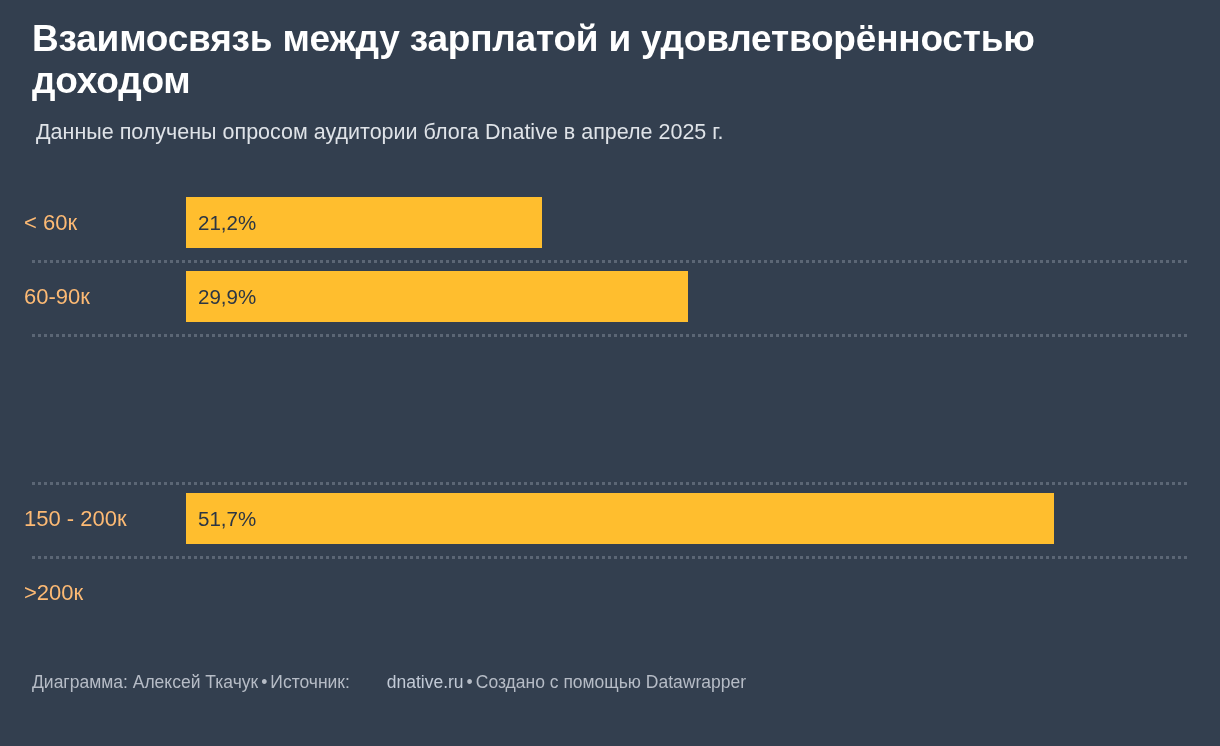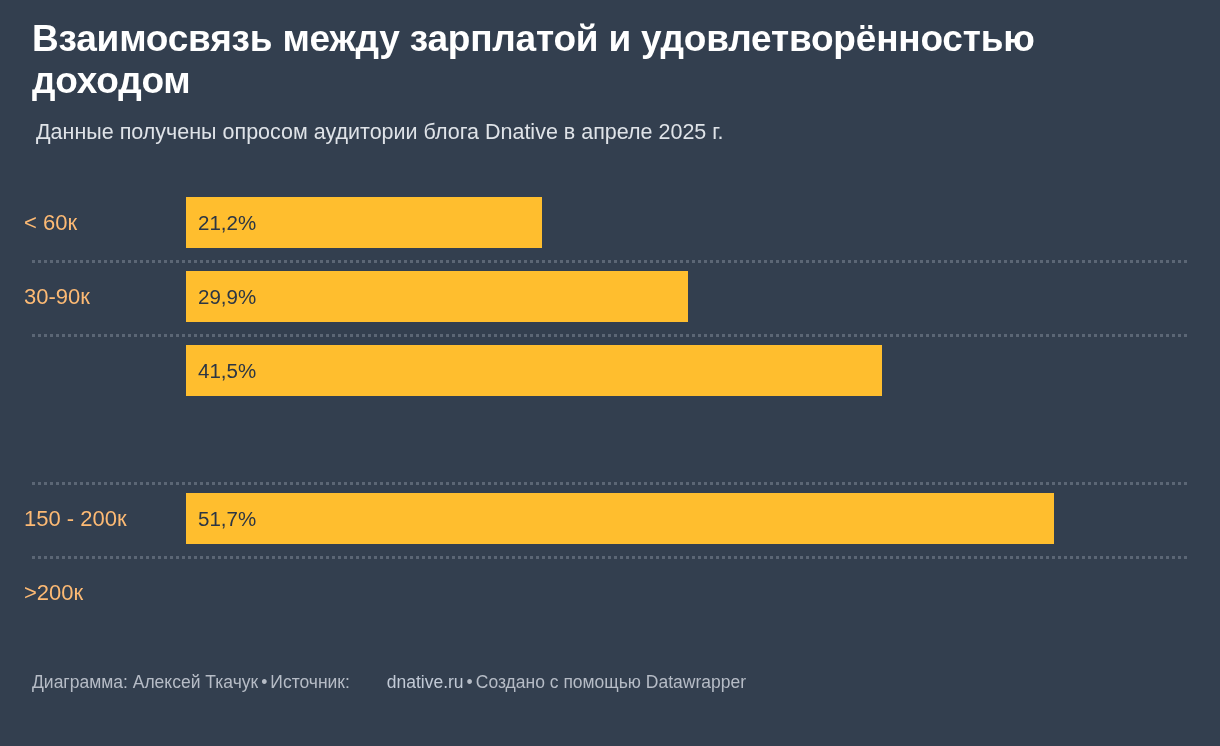--- a/index.html
+++ b/index.html
@@ -149,33 +149,29 @@
     <div class="row" style="top:0px">
       <div class="row-label">&lt; 60к</div>
       <div class="bar-track">
         <div class="bar" style="width:356px"></div>
         <div class="bar-value">21,2%</div>
       </div>
     </div>
 
     <div class="row" style="top:74px">
       <div class="row-grid"></div>
-      <div class="row-label">30-90к</div>
+      <div class="row-label">60-90к</div>
       <div class="bar-track">
         <div class="bar" style="width:502px"></div>
         <div class="bar-value">29,9%</div>
       </div>
     </div>
 
     <div class="row" style="top:148px">
       <div class="row-grid"></div>
-      <div class="bar-track">
-        <div class="bar" style="width:696px"></div>
-        <div class="bar-value">41,5%</div>
-      </div>
     </div>
 
 
     <div class="row" style="top:296px">
       <div class="row-grid"></div>
       <div class="row-label">150 - 200к</div>
       <div class="bar-track">
         <div class="bar" style="width:868px"></div>
         <div class="bar-value">51,7%</div>
       </div>

